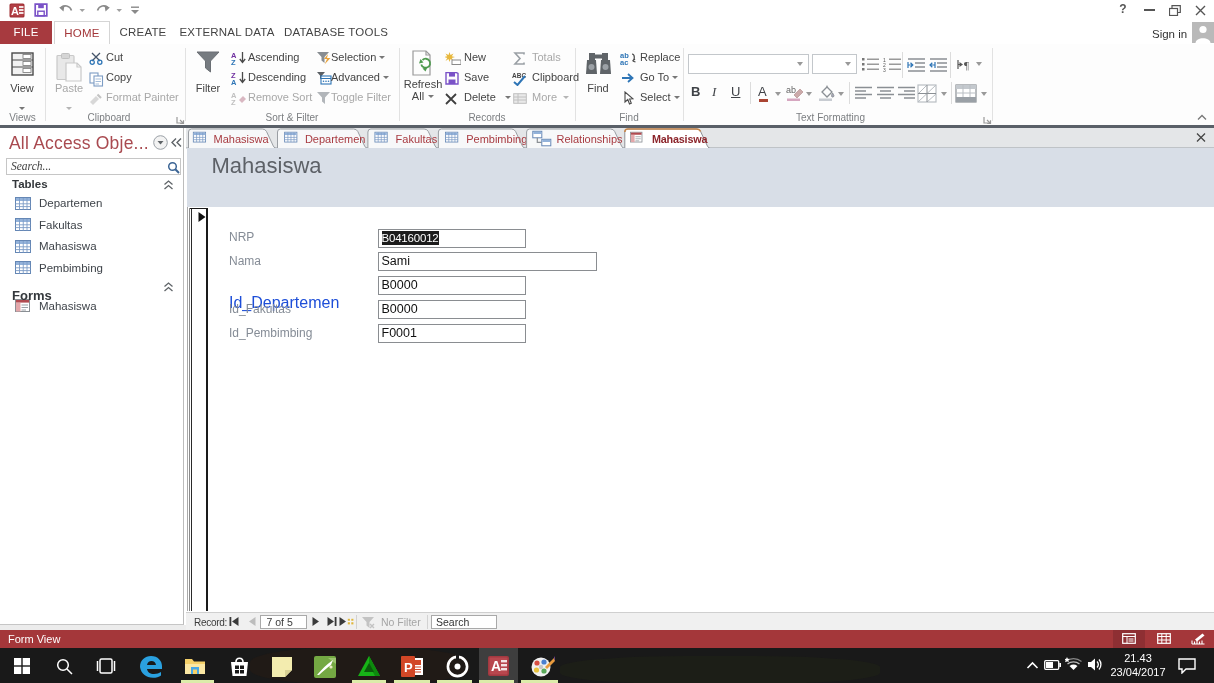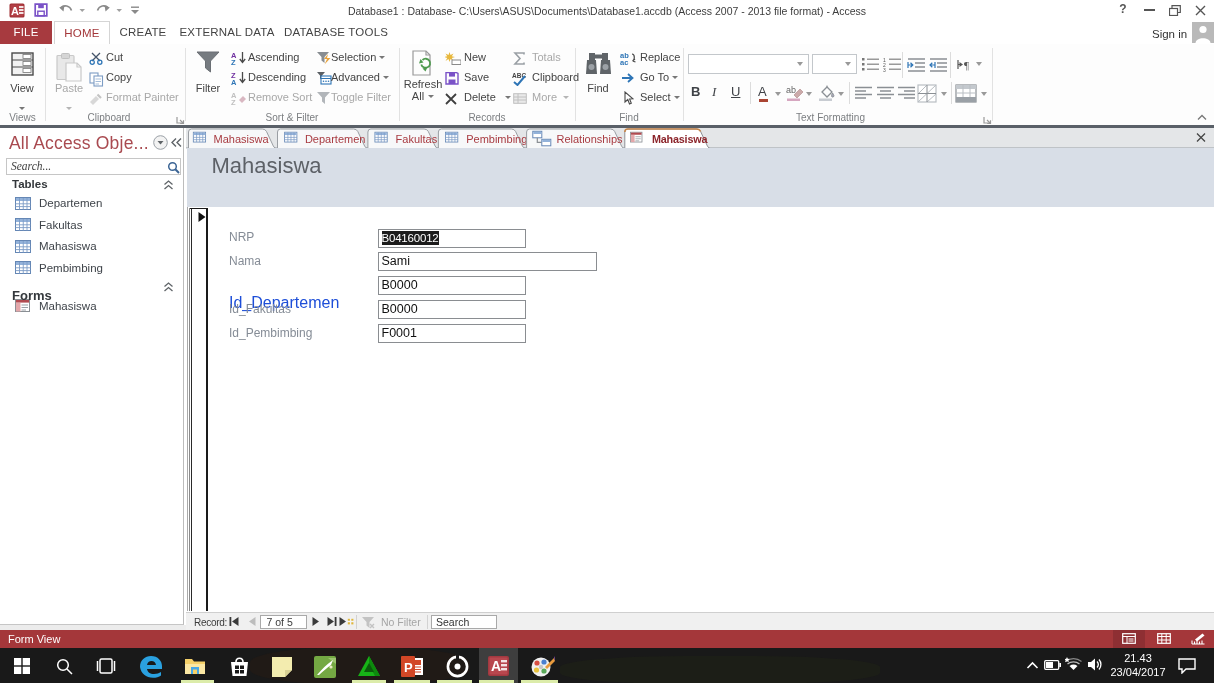--- a/index.html
+++ b/index.html
@@ -88,21 +88,20 @@
     <svg class="abs" style="left:95px;top:4px;" width="28" height="13" viewBox="0 0 28 13">
       <path d="M13.5 4 C10 0.5 4 1.5 2.5 6.5" fill="none" stroke="#8a8a8a" stroke-width="1.6"></path>
       <path d="M9.5 1.2 L14.8 3.5 L10.5 7.5 Z" fill="#8a8a8a"></path>
       <path d="M21.5 5 L27 5 L24.2 8 Z" fill="#a0a0a0"></path>
     </svg>
 
     <svg class="abs" style="left:130px;top:6px;" width="10" height="9" viewBox="0 0 10 9">
       <rect x="1" y="0.5" width="8" height="1.4" fill="#8a8a8a"></rect>
       <path d="M1 4 L9 4 L5 8 Z" fill="#8a8a8a"></path>
     </svg>
-    <div id="titletext">Database1 : Database- C:\Users\ASUS\Documents\Database1.accdb (Access 2007 - 2013 file format) - Access</div>
 
     <div class="abs" style="left:1113px;top:2px;width:20px;height:17px;text-align:center;font-size:12px;font-weight:bold;color:#555;">?</div>
     <svg class="abs" style="left:1144px;top:9px;" width="11" height="3" viewBox="0 0 11 3">
         <rect width="11" height="2" fill="#555"></rect>
       </svg>
     <svg class="abs" style="left:1169px;top:5px;" width="12" height="11" viewBox="0 0 12 11">
       <rect x="0.5" y="3.5" width="8" height="7" fill="#fff" stroke="#555" stroke-width="1.2"></rect>
       <path d="M3 3 L3 0.7 L11.3 0.7 L11.3 7.5 L9 7.5" fill="none" stroke="#555" stroke-width="1.2"></path>
     </svg>
     <svg class="abs" style="left:1195px;top:5px;" width="11" height="11" viewBox="0 0 11 11">

